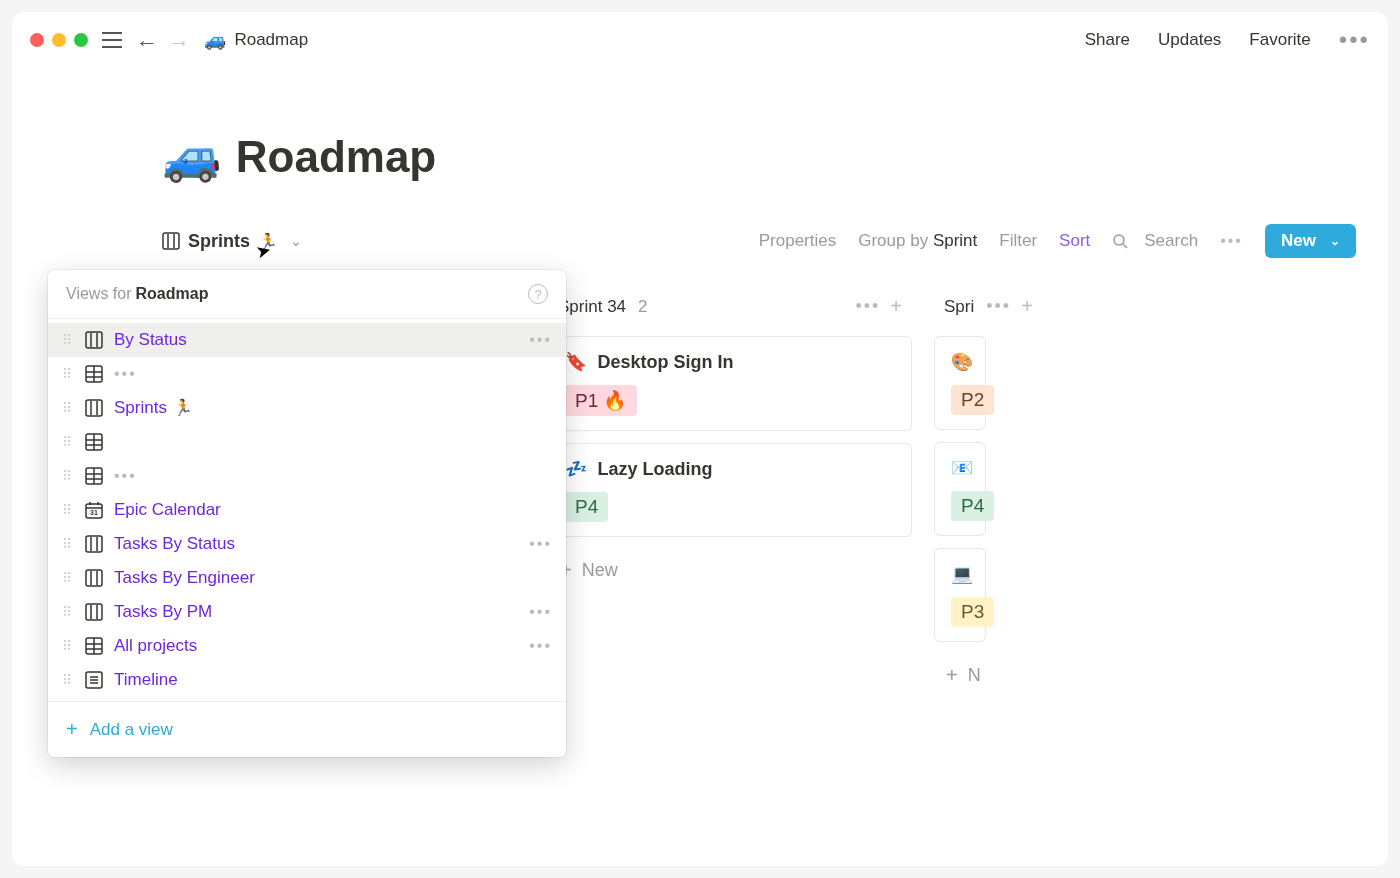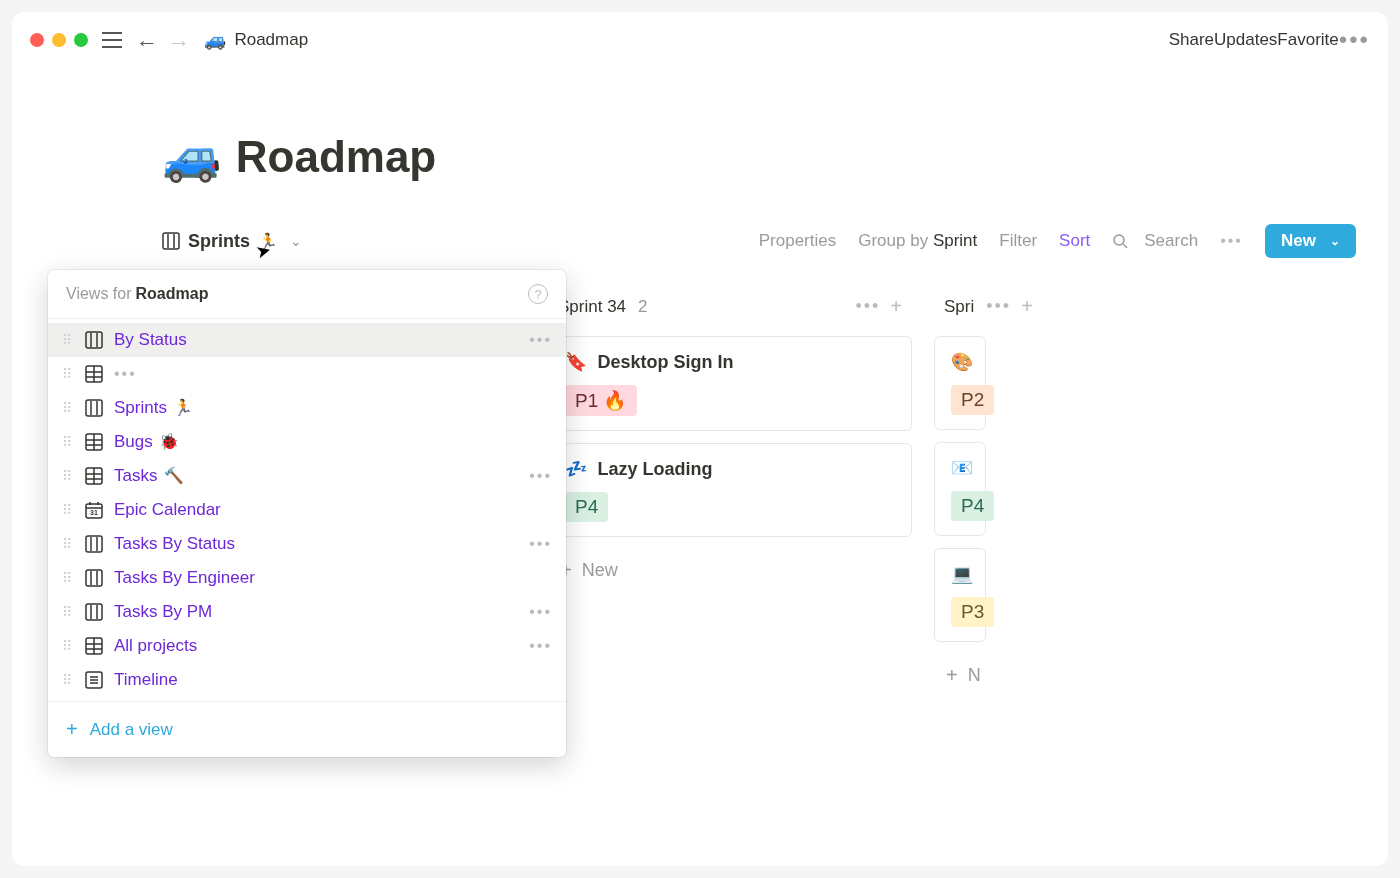--- a/index.html
+++ b/index.html
@@ -11,21 +11,21 @@
 .tl.r{background:#ff5f57;}
 .tl.y{background:#febc2e;}
 .tl.g{background:#28c840;}
 .hamburger{color:#555;font-size:22px;cursor:pointer;}
 .nav-arrows{display:flex;gap:10px;align-items:center;}
 .arrow{color:#555;font-size:22px;font-weight:500;}
 .arrow.dim{color:#c7c7c7;}
 .breadcrumb{display:flex;align-items:center;gap:8px;}
 .bc-emoji{font-size:18px;}
 .bc-text{font-size:17px;color:#37352f;}
-.topbar-right{margin-left:auto;display:flex;align-items:center;}
+.topbar-right{margin-left:auto;display:flex;align-items:center;gap:28px;}
 .tr-btn{font-size:17px;color:#37352f;}
 .tr-more{color:#999;font-size:24px;letter-spacing:2px;}
 .page{padding:60px 0 0 150px;}
 .title{display:flex;align-items:center;gap:14px;}
 .title-emoji{font-size:48px;}
 .title-text{font-size:44px;font-weight:700;color:#37352f;}
 .viewbar{display:flex;align-items:center;margin-top:36px;height:40px;}
 .view-selector{display:flex;align-items:center;gap:8px;cursor:pointer;}
 .view-icon{width:18px;height:18px;}
 .view-name{font-size:18px;font-weight:600;color:#37352f;}
@@ -258,31 +258,29 @@
           <span class="vp-name">Sprints <span class="vp-emoji">🏃</span></span>
         </div>
         <div class="vp-item">
           <span class="vp-drag">⠿</span>
           <span class="vp-icon">
             <svg width="18" height="18" viewBox="0 0 18 18">
               <rect x="1" y="1" width="16" height="16" rx="2" fill="none" stroke="#37352f" stroke-width="1.5"></rect>
               <path d="M1 7h16M1 12h16M9 1v16" stroke="#37352f" stroke-width="1.5"></path>
             </svg>
           </span>
-          <span class="vp-name">Bugs <span class="vp-emoji">🐞</span></span>
         </div>
         <div class="vp-item">
           <span class="vp-drag">⠿</span>
           <span class="vp-icon">
             <svg width="18" height="18" viewBox="0 0 18 18">
               <rect x="1" y="1" width="16" height="16" rx="2" fill="none" stroke="#37352f" stroke-width="1.5"></rect>
               <path d="M1 7h16M1 12h16M9 1v16" stroke="#37352f" stroke-width="1.5"></path>
             </svg>
           </span>
-          <span class="vp-name">Tasks <span class="vp-emoji">🔨</span></span>
           <span class="vp-more">•••</span>
         </div>
         <div class="vp-item">
           <span class="vp-drag">⠿</span>
           <span class="vp-icon">
             <svg width="18" height="18" viewBox="0 0 18 18">
               <rect x="1" y="3" width="16" height="14" rx="2" fill="none" stroke="#37352f" stroke-width="1.5"></rect>
               <path d="M1 7h16M5 1v3M13 1v3" stroke="#37352f" stroke-width="1.5"></path>
               <text x="9" y="14" font-size="7" text-anchor="middle" fill="#37352f" font-weight="bold">31</text>
             </svg>

